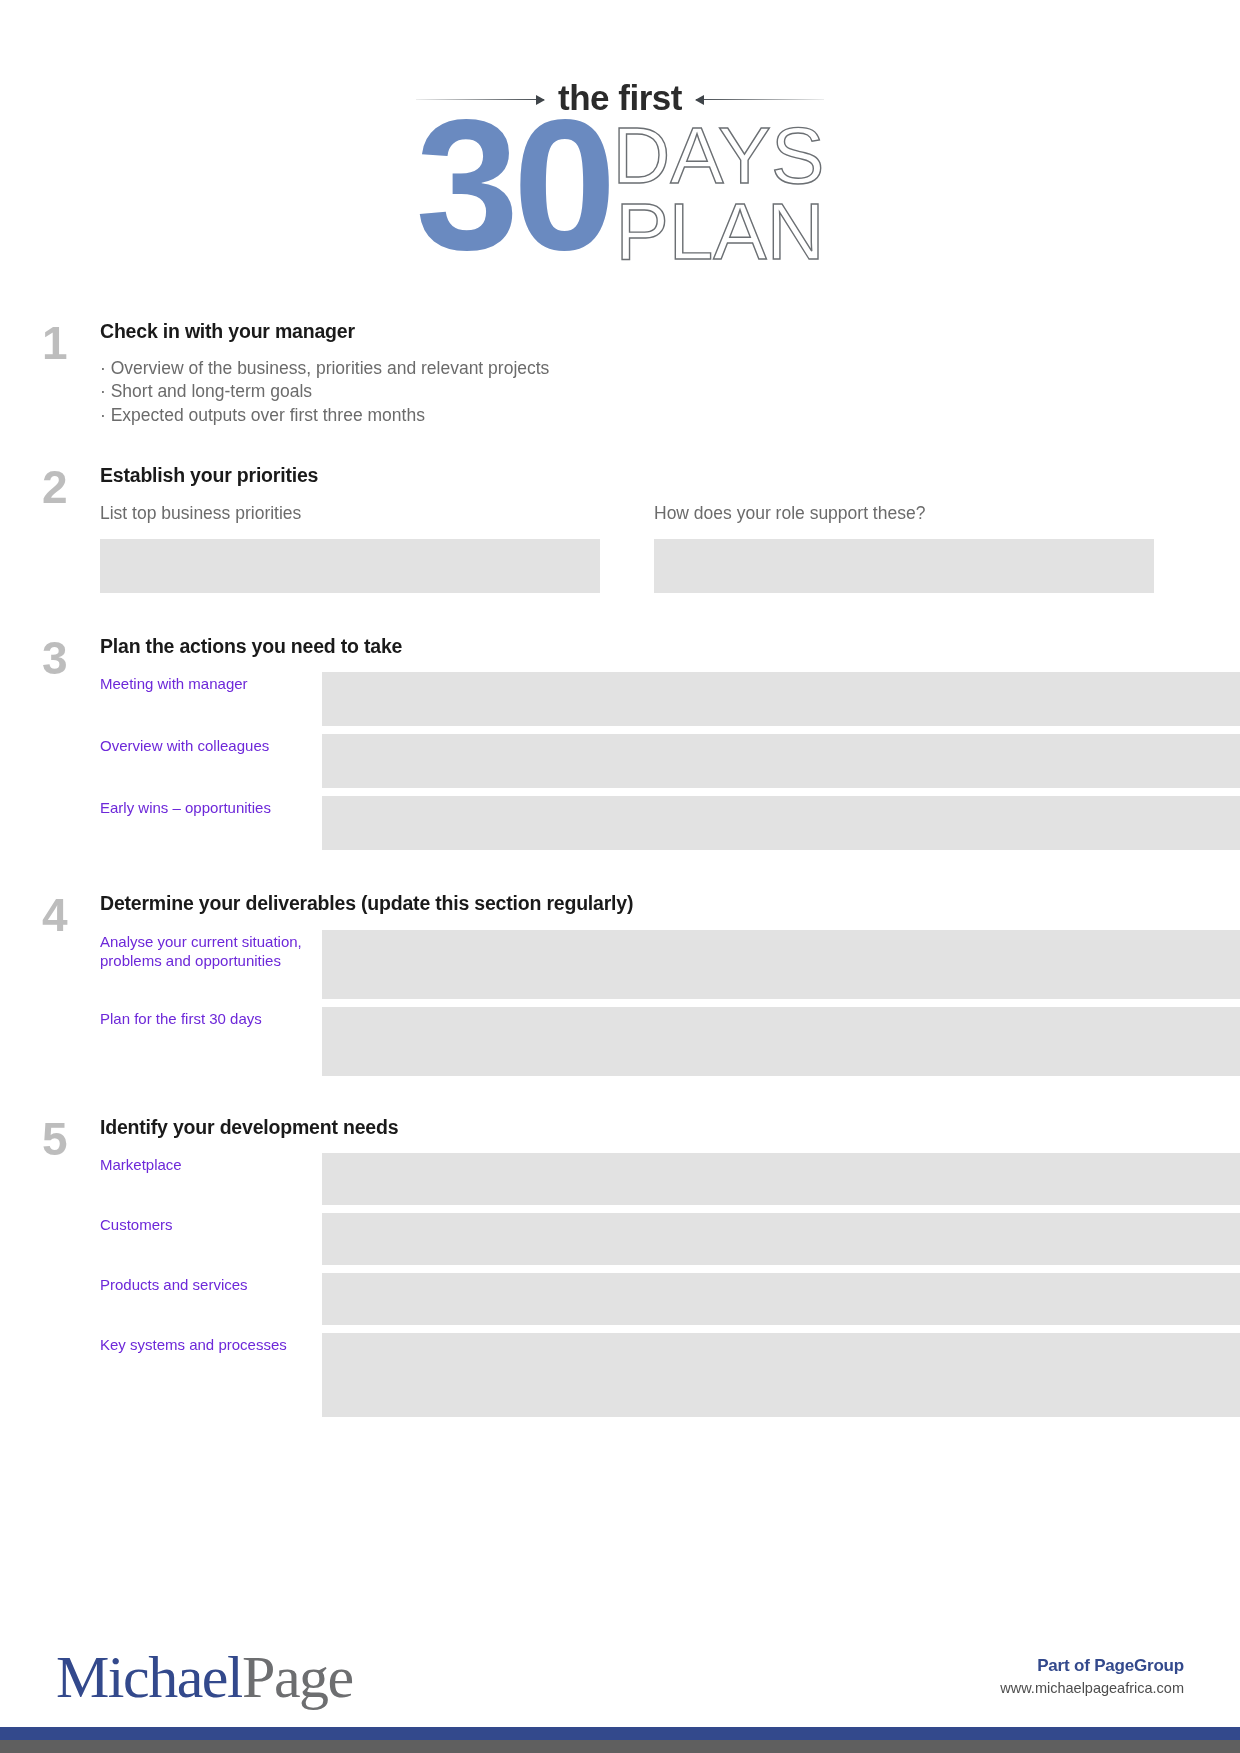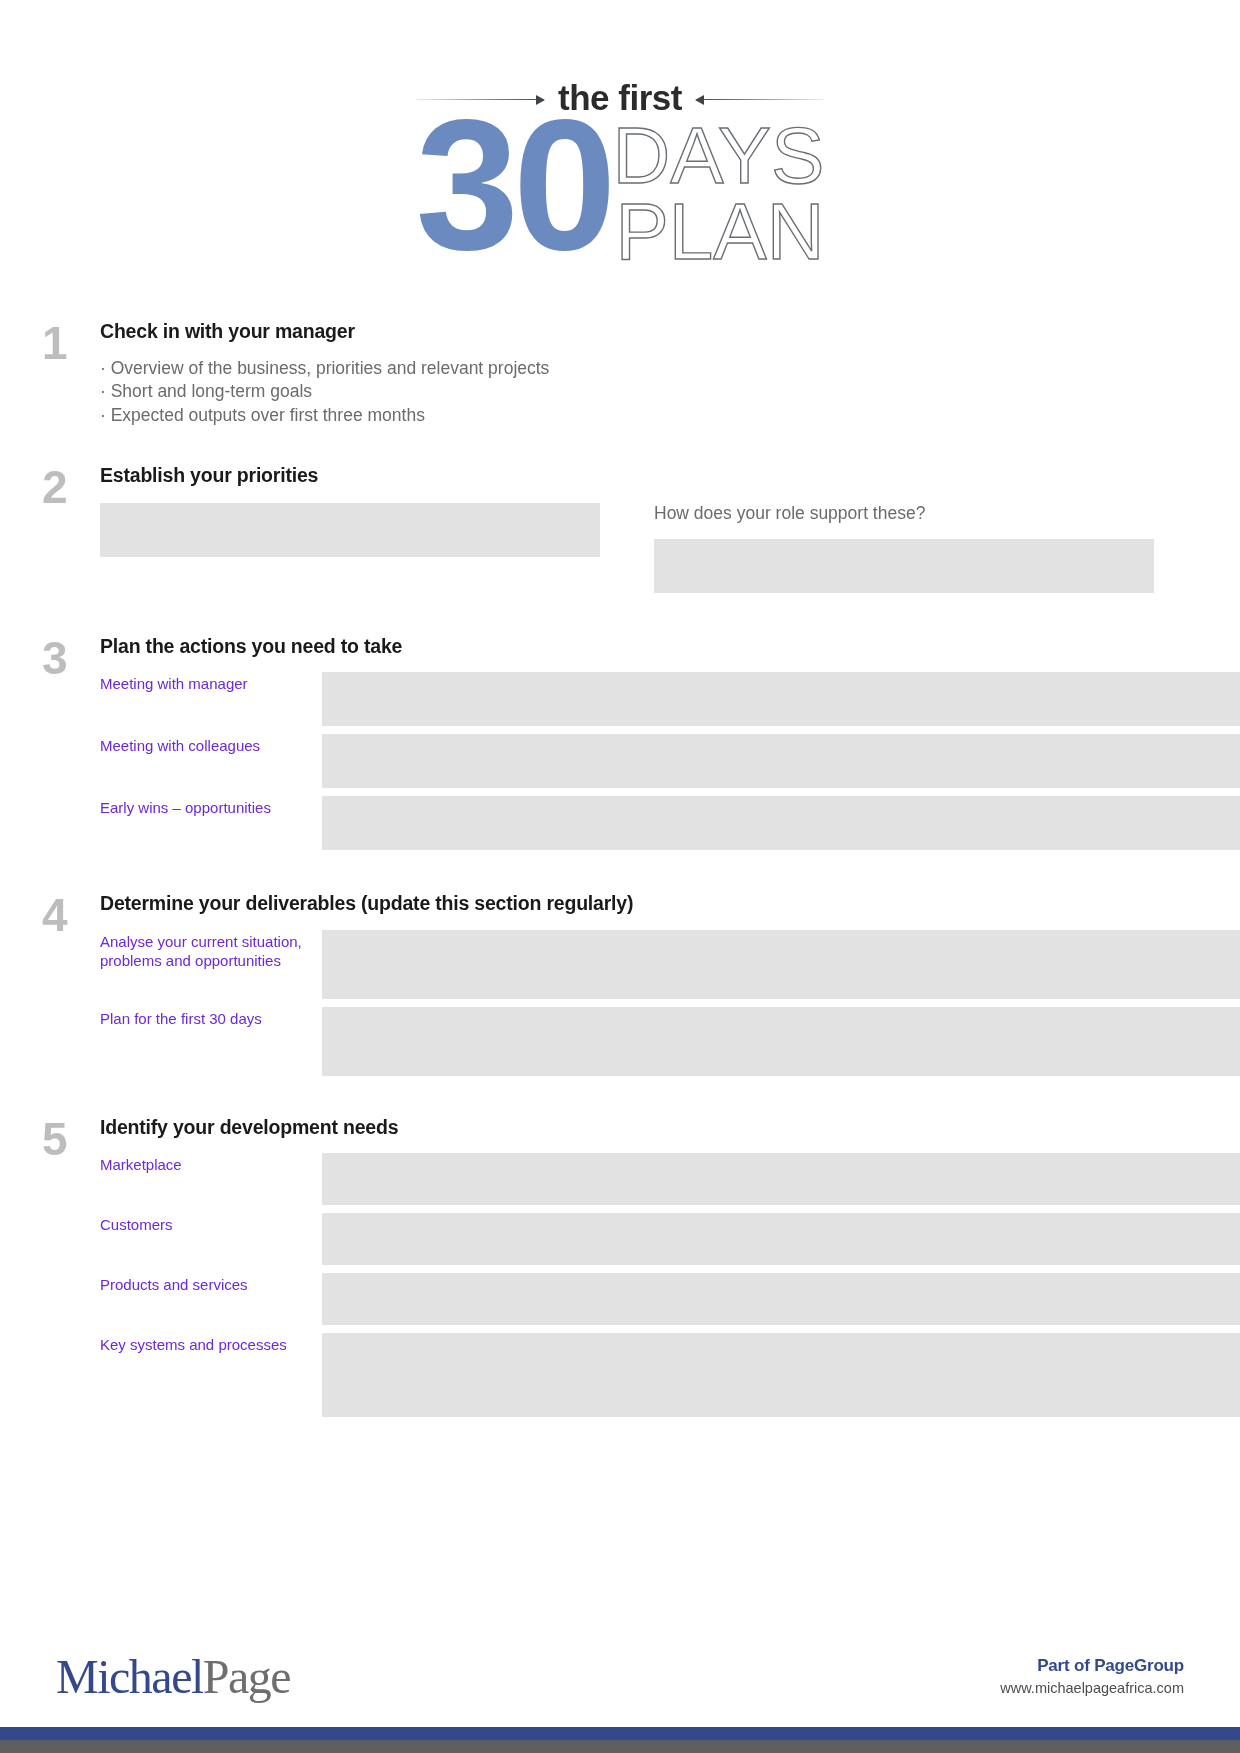--- a/index.html
+++ b/index.html
@@ -231,21 +231,21 @@
   .footer-inner {
     position: relative;
     height: 100px;
     padding: 0 56px;
     display: flex;
     align-items: center;
     justify-content: space-between;
   }
   .logo {
     font-family: "Liberation Serif", serif;
-    font-size: 48px;
+    font-size: 60px;
     line-height: 1;
     white-space: nowrap;
     letter-spacing: -1.5px;
   }
   .logo .mich { color: #33498c; font-weight: normal; }
   .logo .page { color: #6d6e70; font-weight: normal; }
 
   .footer-right { text-align: right; }
   .footer-right .pg {
     font-family: "Liberation Sans", sans-serif;
@@ -302,39 +302,40 @@
         <div>· Short and long-term goals</div>
         <div>· Expected outputs over first three months</div>
       </div>
     </div>
 
     <div class="section" style="margin-top:37px;">
       <div class="sec-num">2</div>
       <div class="sec-title">Establish your priorities</div>
       <div class="two-col">
         <div class="col">
+          <div class="col-label">List top business priorities</div>
           <div class="col-box"></div>
         </div>
         <div class="col">
           <div class="col-label">How does your role support these?</div>
           <div class="col-box"></div>
         </div>
       </div>
     </div>
 
     <div class="section" style="margin-top:42px;">
       <div class="sec-num">3</div>
       <div class="sec-title">Plan the actions you need to take</div>
       <div class="rows">
         <div class="row">
           <div class="row-label">Meeting with manager</div>
           <div class="row-field" style="height:54px;"></div>
         </div>
         <div class="row">
-          <div class="row-label">Meeting with colleagues</div>
+          <div class="row-label">Overview with colleagues</div>
           <div class="row-field" style="height:54px;"></div>
         </div>
         <div class="row">
           <div class="row-label">Early wins – opportunities</div>
           <div class="row-field" style="height:54px;"></div>
         </div>
       </div>
     </div>
 
     <div class="section" style="margin-top:42px;">

